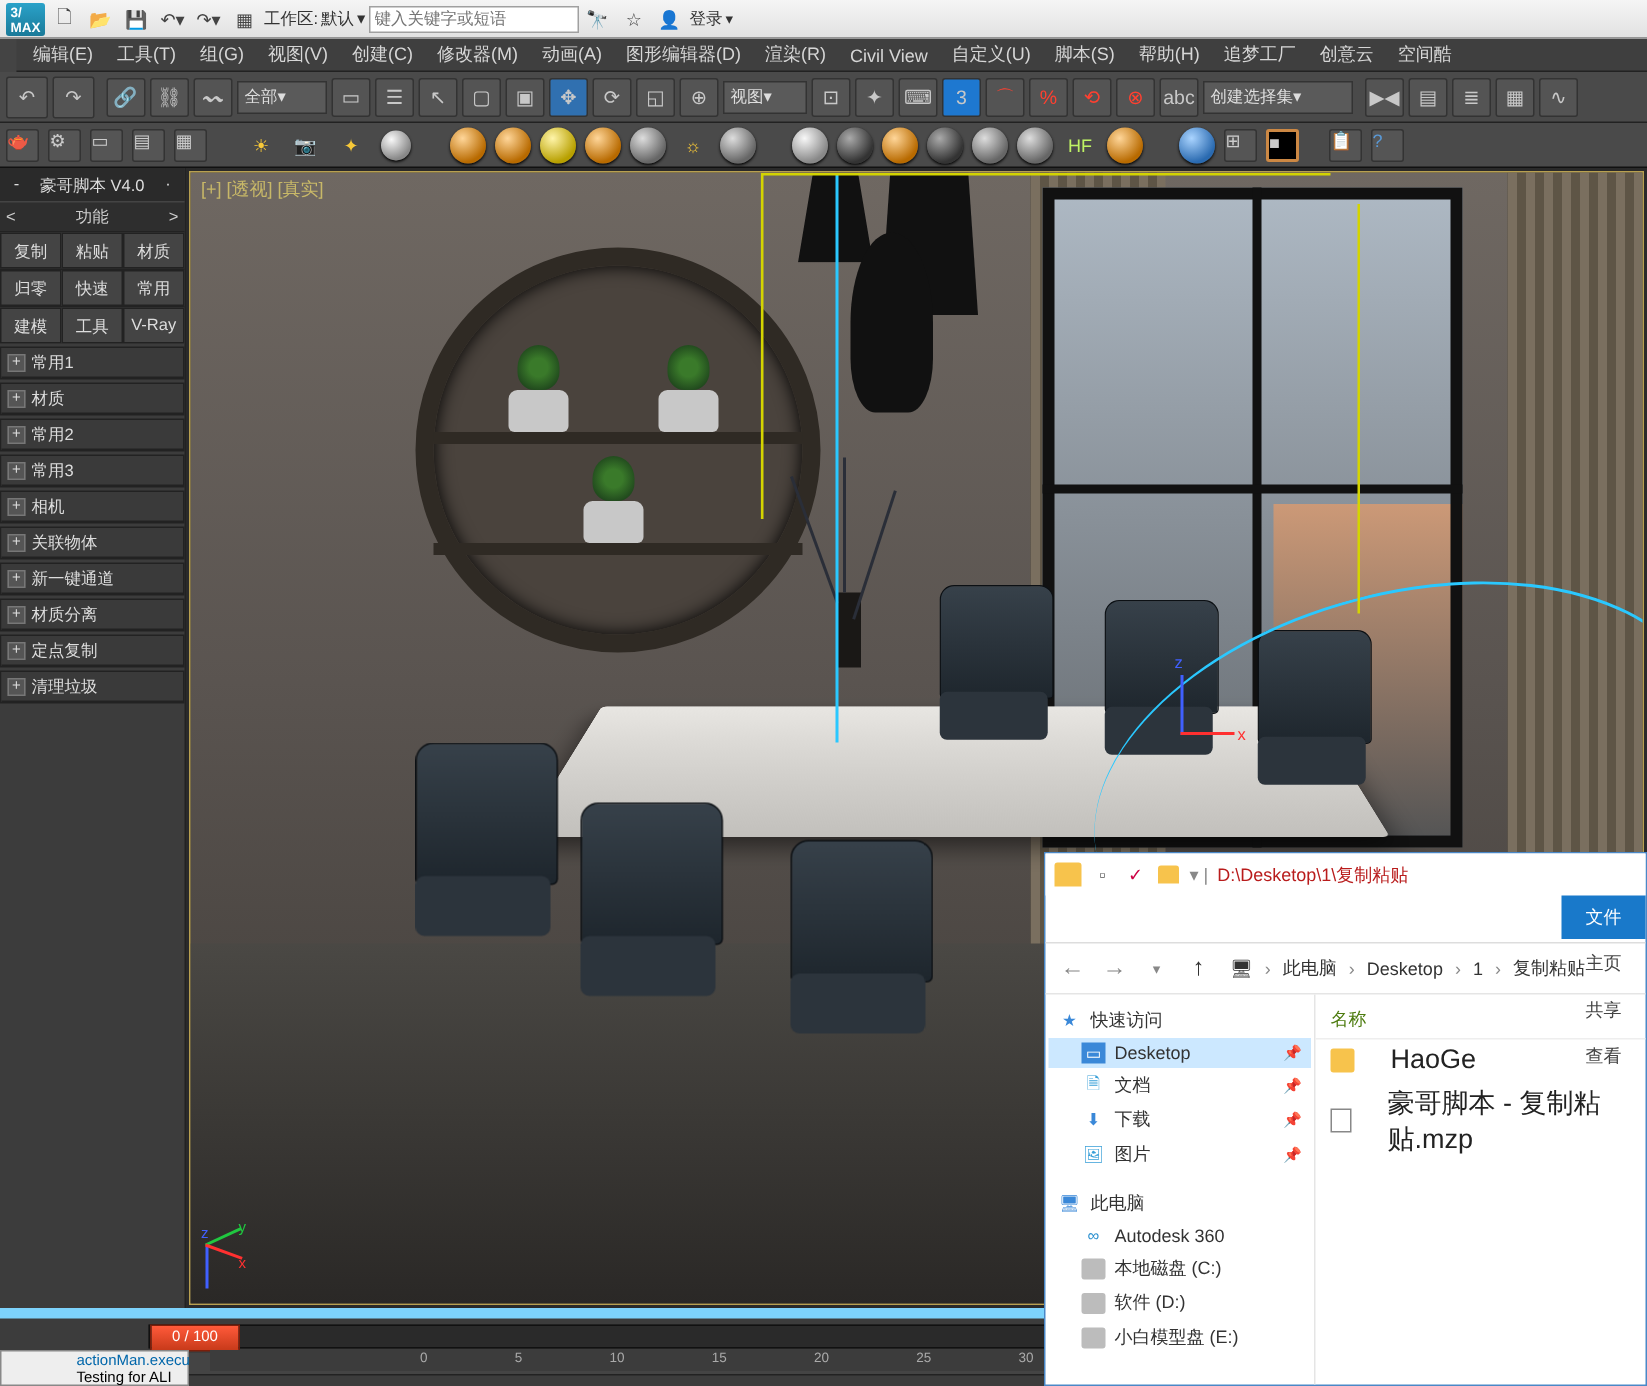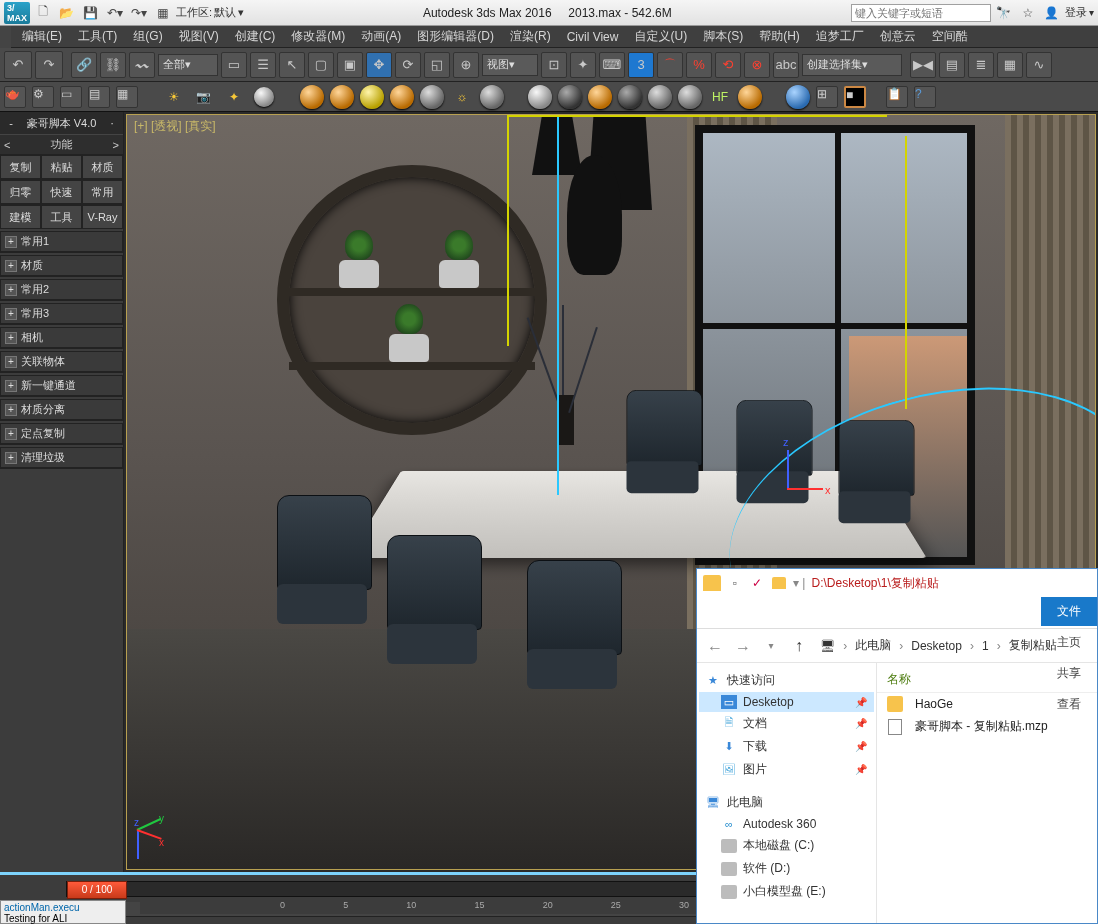--- a/index.html
+++ b/index.html
@@ -80,30 +80,30 @@
 .gizmo-corner .x { position:absolute; bottom:0; width:26px; height:2px; background:#ff3030; transform-origin:left; transform:rotate(20deg);}
 .gizmo-corner .lz { position:absolute; top:-14px; left:-3px; color:#4060ff; font-size:10px;}
 .gizmo-corner .ly { position:absolute; left:22px; top:-18px; color:#20c840; font-size:10px;}
 .gizmo-corner .lx { position:absolute; left:22px; top:6px; color:#ff3030; font-size:10px;}
 .floor { position:absolute; left:0; right:0; bottom:0; height:240px; background:linear-gradient(#4a4844,#2a2826);}
 .vase{position:absolute;left:395px;top:200px;width:90px;height:130px;}
 .vase::before{content:"";position:absolute;left:40%;bottom:0;width:16px;height:50px;background:#1a1816;}
 .vase .branch{position:absolute;width:2px;height:90px;background:#2a2e38;}
 .vase .b1{left:20px;top:0;transform:rotate(-20deg);} .vase .b2{left:60px;top:10px;transform:rotate(18deg);} .vase .b3{left:40px;top:-10px;}
 
-.timetrack { height:30px; background:#3c3c3c; border-top:3px solid #7dd3fc; display:flex; align-items:center; position:relative; padding:0 66px; }
+.timetrack { height:30px; background:#3c3c3c; border-top:7px solid #7dd3fc; display:flex; align-items:center; position:relative; padding:0 99px; }
 .slider-bg { flex:1; height:16px; background:#2a2a2a; border:1px solid #111; position:relative;}
 .slider-thumb { position:absolute; left:0; top:-1px; height:18px; width:60px; background:linear-gradient(#ff5a3a,#c83a1a); border:1px solid #7a1e0a; display:flex; align-items:center; justify-content:center; color:#fff; font-size:10px;}
 .ticks { position:absolute; left:140px; right:140px; bottom:2px; height:12px; display:flex; justify-content:space-between; font-size:9px; color:#aaa;}
 
 .statusbar { height:18px; background:#3c3c3c; border-top:1px solid #222; display:flex; align-items:center; gap:8px; padding:0 6px; color:#c8c8c8; font-size:11px;}
 .stat-box { background:#2a2a2a; border:1px solid #555; padding:0 3px; min-width:70px; height:14px; line-height:14px; font-size:10px;}
 
 .miniwin { position:absolute; left:0; bottom:0; width:126px; background:#eee; border:1px solid #888; color:#000; font-family:Consolas,monospace; font-size:10px;}
-.miniwin-body { padding:1px 3px; height:22px; }
+.miniwin-body { padding:1px 3px; height:22px;margin-left:47px; }
 
 .explorer { position:absolute; right:0; top:568px; width:402px; height:356px; background:#fff; border:1px solid #4a88c7; color:#000; display:flex; flex-direction:column; font-family:"Microsoft YaHei",sans-serif;}
 .ex-titlebar { height:28px; background:#fff; display:flex; align-items:center; padding:0 6px; gap:6px;}
 .ex-folder-ic { width:18px;height:16px;background:#f7c34c;border-radius:2px 2px 0 0;}
 .ex-qa-ic { width:16px;height:16px;display:flex;align-items:center;justify-content:center;color:#555;}
 .ex-path { color:#b91c1c; font-size:12px;}
 .ex-tabs { height:32px; display:flex; align-items:flex-end; border-bottom:1px solid #ddd; padding-left:6px; gap:2px;flex-direction:column;}
 .ex-tab { padding:6px 16px; font-size:12px; color:#444; cursor:pointer;}
 .ex-tab.active { background:#1979ca; color:#fff;}
 .ex-nav { height:34px; display:flex; align-items:center; gap:8px; padding:0 8px; border-bottom:1px solid #e5e5e5;}
@@ -121,43 +121,39 @@
 .ic-star{color:#3a88d8;}
 .ic-desk{background:#3a88d8;color:#fff;font-size:9px;}
 .ic-doc{color:#3aa0d8;}
 .ic-dl{color:#3a88d8;}
 .ic-img{color:#3aa0d8;}
 .ic-pc{color:#3a88d8;}
 .ic-drive{background:#bcbcbc;border-radius:2px;}
 .pin { margin-left:auto; color:#888; font-size:10px;}
 .ex-list { flex:1; padding:4px 0;}
 .ex-list-head { padding:4px 10px; font-size:12px; color:#4d7c0f; border-bottom:1px solid #eee;}
-.ex-list-item { display:flex; align-items:center; gap:12px; padding:3px 10px; font-size:12px; color:#222; cursor:pointer;}
+.ex-list-item { display:flex; align-items:center; gap:24px; padding:3px 10px; font-size:18px; color:#222; cursor:pointer;}
 .ex-list-item .icon { width:16px; height:16px; display:flex; align-items:center; justify-content:center;}
 .ic-file { width:14px; height:16px; border:1px solid #888; background:#fff;}
 .ic-ms { width:14px; height:14px; background:#0ea05a; border-radius:2px;}
 </style>
 </head>
 <body>
 
 <div class="titlebar">
   <div class="logo">3/<br>MAX</div>
   <div class="qat-btn">🗋</div>
   <div class="qat-btn">📂</div>
   <div class="qat-btn">💾</div>
   <div class="qat-btn">↶▾</div>
   <div class="qat-btn">↷▾</div>
   <div class="qat-btn">▦</div>
   <span class="workspace-lbl">工作区:</span>
   <span class="workspace-lbl">默认</span>
   <span class="workspace-lbl">▾</span>
-  <div class="title-text">
-    <span>Autodesk 3ds Max 2016</span>&nbsp;&nbsp;&nbsp;&nbsp;
-    <span>2013.max - 542.6M</span>
-  </div>
   <input class="search-box" placeholder="键入关键字或短语" style="">
   <div class="title-right-btn">🔭</div>
   <div class="title-right-btn">☆</div>
   <div class="title-right-btn">👤</div>
   <span style="font-size:11px;color:#333;">登录</span>
   <span style="color:#333;font-size:10px;">▾</span>
 </div>
 
 <div class="menubar">
   <div class="menu-item">编辑(E)</div>

